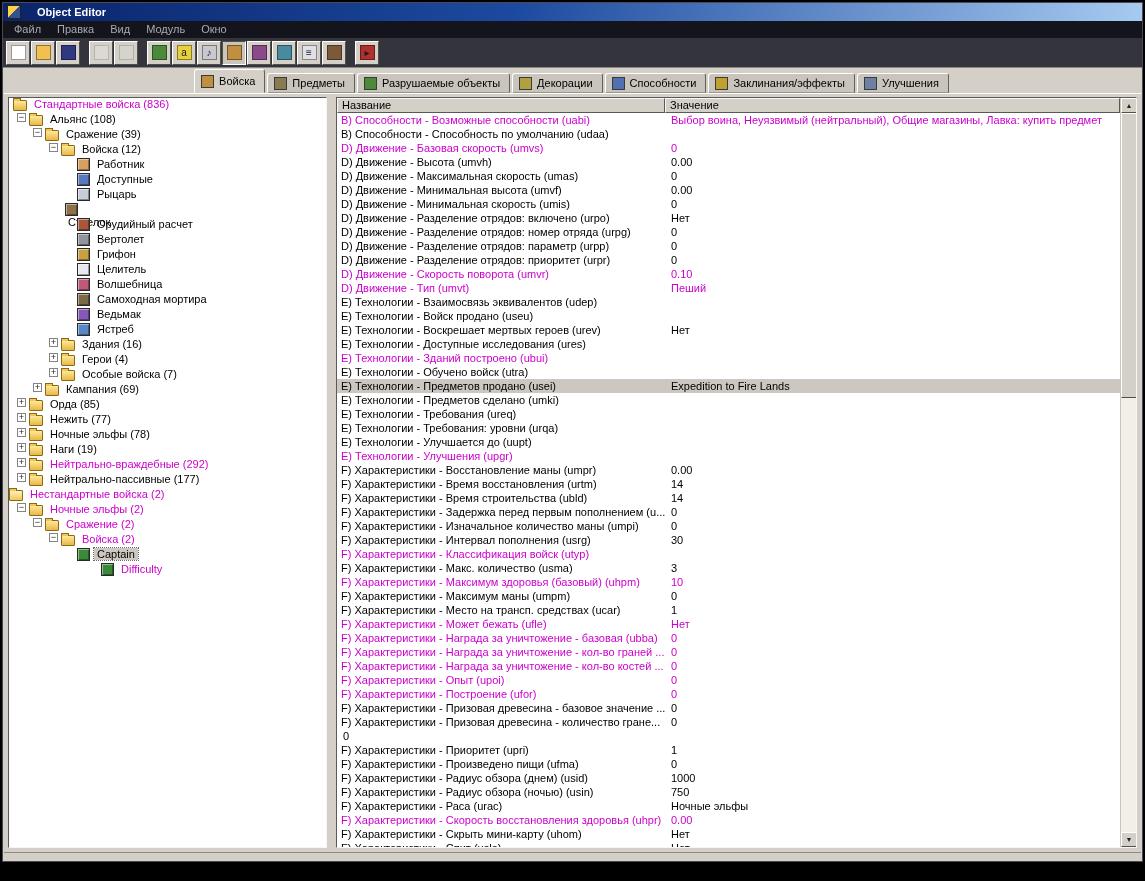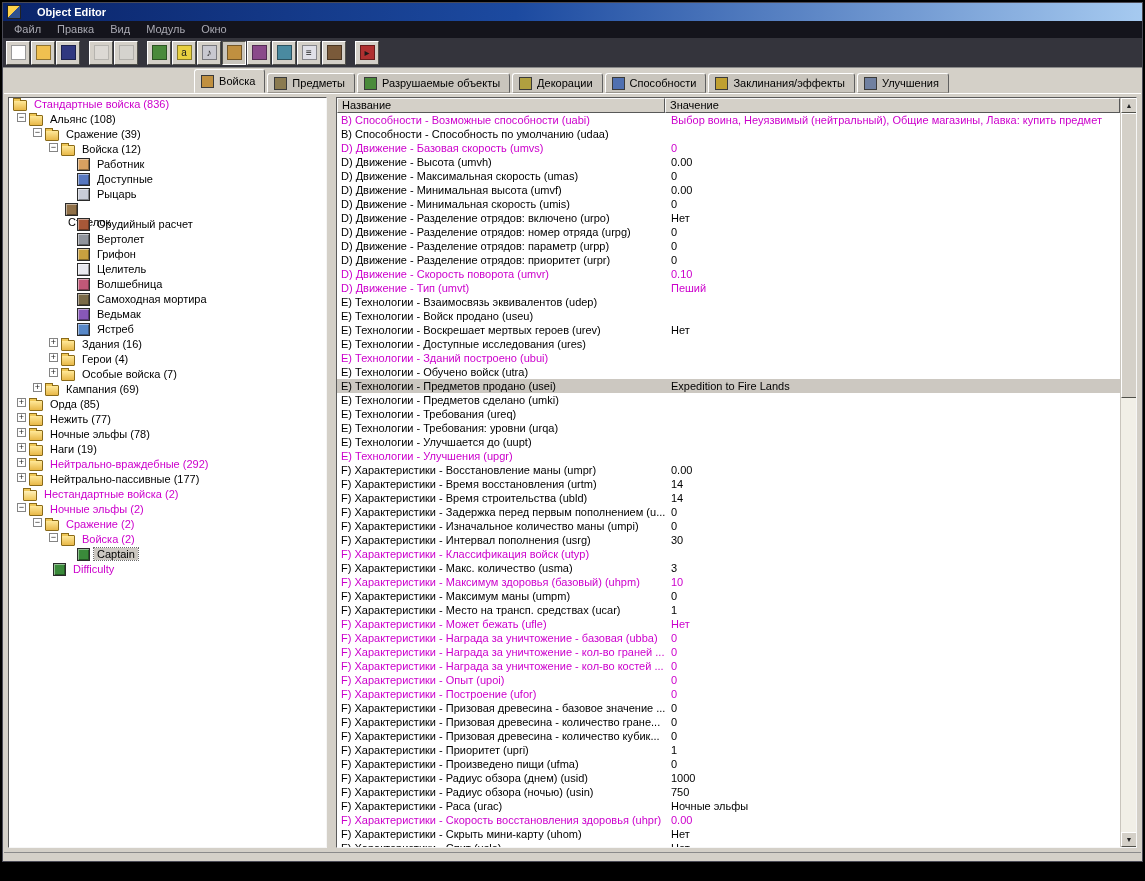--- a/index.html
+++ b/index.html
@@ -315,21 +315,21 @@
         <div class="tree-row" style="padding-left: 8px;">
           <div class="expander">+</div>
           <div class="tree-ico folder"></div>
           <div class="tree-label magenta">Нейтрально-враждебные (292)</div>
         </div>
         <div class="tree-row" style="padding-left: 8px;">
           <div class="expander">+</div>
           <div class="tree-ico folder"></div>
           <div class="tree-label">Нейтрально-пассивные (177)</div>
         </div>
-        <div class="tree-row" style="padding-left: 14px;">
+        <div class="tree-row" style="padding-left: 0;">
           <div class="tree-ico folder open"></div>
           <div class="tree-label magenta">Нестандартные войска (2)</div>
         </div>
         <div class="tree-row" style="padding-left: 8px;">
           <div class="expander">−</div>
           <div class="tree-ico folder"></div>
           <div class="tree-label magenta">Ночные эльфы (2)</div>
         </div>
         <div class="tree-row" style="padding-left: 24px;">
           <div class="expander">−</div>
@@ -339,21 +339,21 @@
         <div class="tree-row" style="padding-left: 40px;">
           <div class="expander">−</div>
           <div class="tree-ico folder"></div>
           <div class="tree-label magenta">Войска (2)</div>
         </div>
         <div class="tree-row selected" style="padding-left: 56px;">
           <div class="exp-spacer"></div>
           <div class="tree-ico unit" style="background: rgb(58, 138, 58);"></div>
           <div class="tree-label">Captain</div>
         </div>
-        <div class="tree-row" style="padding-left: 32px;">
+        <div class="tree-row" style="padding-left: 80px;">
           <div class="exp-spacer"></div>
           <div class="tree-ico unit" style="background: rgb(58, 138, 58);"></div>
           <div class="tree-label magenta">Difficulty</div>
         </div>
       </div>
     <div class="splitter"></div>
     <div class="panel table-panel">
       <div class="thead">
         <div class="th name">Название</div>
         <div class="th value">Значение</div>
@@ -529,21 +529,20 @@
           </div>
           <div class="trow">
             <div class="tcell name">F) Характеристики - Призовая древесина - базовое значение ...</div>
             <div class="tcell value">0</div>
           </div>
           <div class="trow">
             <div class="tcell name">F) Характеристики - Призовая древесина - количество гране...</div>
             <div class="tcell value">0</div>
           </div>
           <div class="trow">
-            <div class="tcell name">F) Характеристики - Призовая древесина - количество кубик...</div>
             <div class="tcell value">0</div>
           </div>
           <div class="trow">
             <div class="tcell name">F) Характеристики - Приоритет (upri)</div>
             <div class="tcell value">1</div>
           </div>
           <div class="trow">
             <div class="tcell name">F) Характеристики - Произведено пищи (ufma)</div>
             <div class="tcell value">0</div>
           </div>

